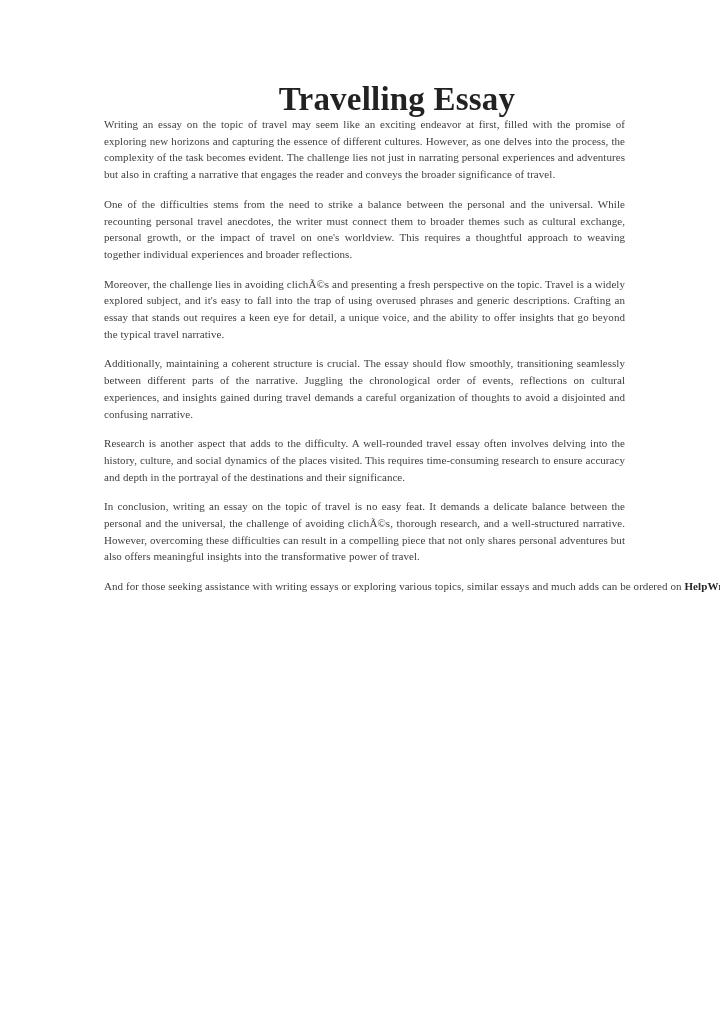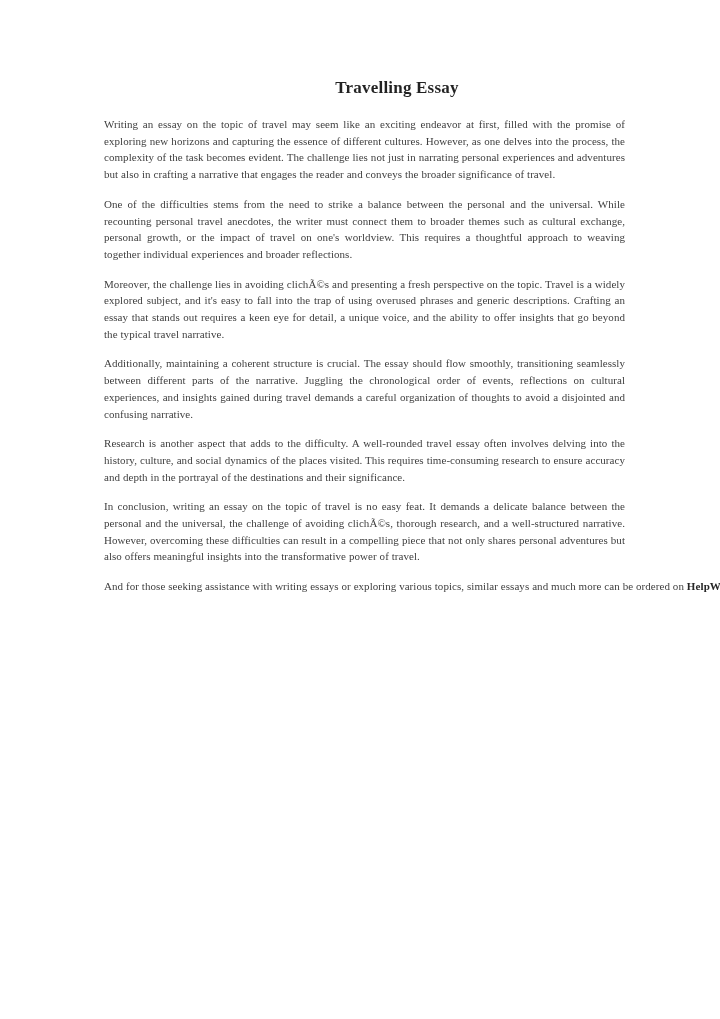--- a/index.html
+++ b/index.html
@@ -38,21 +38,21 @@
     position: absolute;
     left: 104px;
     top: 62px;
     width: 572px;
     text-align: center;
     
     padding-left: 14px;
     box-sizing: border-box;
     font-family: "Liberation Serif", "DejaVu Serif", serif;
     font-weight: bold;
-    font-size: 17px;
+    font-size: 33px;
     line-height: 30px;
     letter-spacing: 0.2px;
     color: #1b1b1b;
     white-space: nowrap;
   }
 
   #body-copy {
     position: absolute;
     left: 104px;
     top: 116px;
@@ -102,17 +102,17 @@
       <p class="para">One of the difficulties stems from the need to strike a balance between the personal and the universal. While recounting personal travel anecdotes, the writer must connect them to broader themes such as cultural exchange, personal growth, or the impact of travel on one's worldview. This requires a thoughtful approach to weaving together individual experiences and broader reflections.</p>
 
       <p class="para">Moreover, the challenge lies in avoiding clichÃ©s and presenting a fresh perspective on the topic. Travel is a widely explored subject, and it's easy to fall into the trap of using overused phrases and generic descriptions. Crafting an essay that stands out requires a keen eye for detail, a unique voice, and the ability to offer insights that go beyond the typical travel narrative.</p>
 
       <p class="para">Additionally, maintaining a coherent structure is crucial. The essay should flow smoothly, transitioning seamlessly between different parts of the narrative. Juggling the chronological order of events, reflections on cultural experiences, and insights gained during travel demands a careful organization of thoughts to avoid a disjointed and confusing narrative.</p>
 
       <p class="para">Research is another aspect that adds to the difficulty. A well-rounded travel essay often involves delving into the history, culture, and social dynamics of the places visited. This requires time-consuming research to ensure accuracy and depth in the portrayal of the destinations and their significance.</p>
 
       <p class="para">In conclusion, writing an essay on the topic of travel is no easy feat. It demands a delicate balance between the personal and the universal, the challenge of avoiding clichÃ©s, thorough research, and a well-structured narrative. However, overcoming these difficulties can result in a compelling piece that not only shares personal adventures but also offers meaningful insights into the transformative power of travel.</p>
 
-      <p class="para"><span class="brand-lead">And for those seeking assistance with writing essays or exploring various topics, similar essays and much more can be ordered on </span><span class="brand">HelpWriting.net</span></p>
+      <p class="para"><span class="brand-lead">And for those seeking assistance with writing essays or exploring various topics, similar essays and much adds can be ordered on </span><span class="brand">HelpWriting.net</span></p>
 
     </div>
   </div>
 </div>
 
 </body></html>

